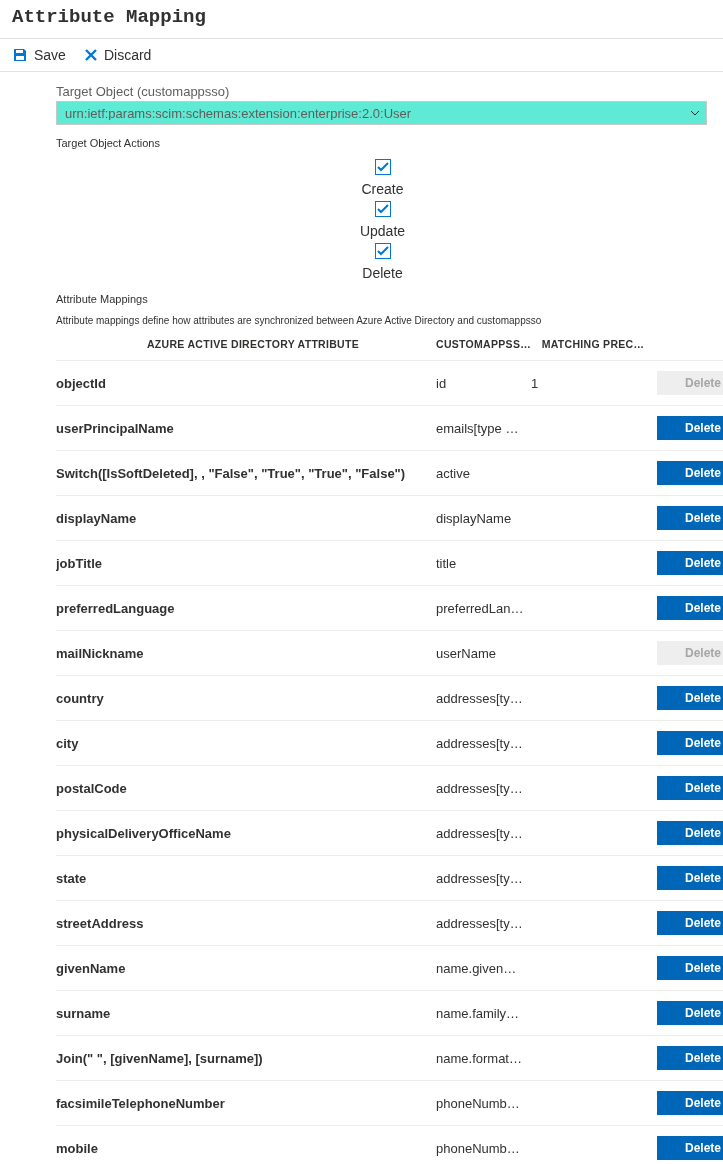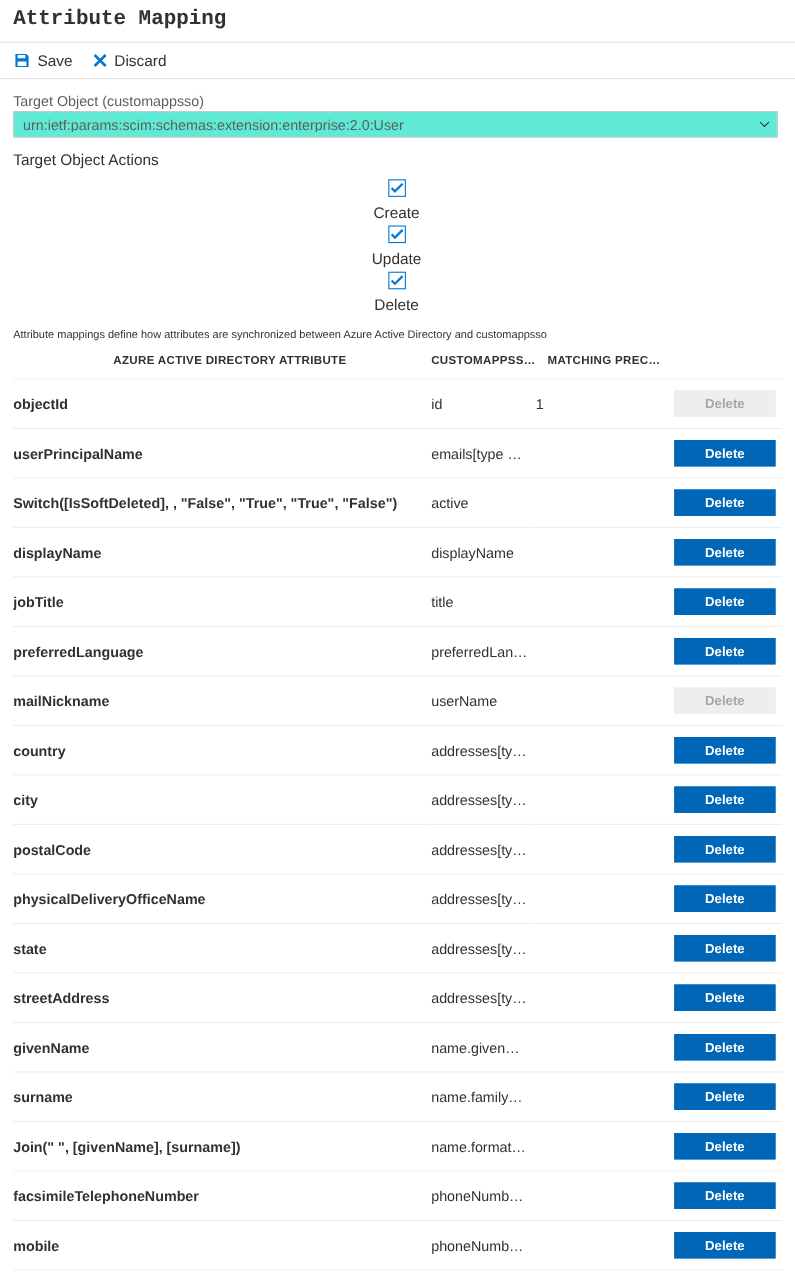--- a/index.html
+++ b/index.html
@@ -32,20 +32,21 @@
     display: flex;
     align-items: center;
     gap: 6px;
     cursor: pointer;
     font-size: 14px;
     color: #323130;
   }
   .toolbar-btn svg { flex: none; }
   .section {
     padding: 12px 16px 0 12px;
+    margin-left: 44px;
   }
   .field-label {
     color: #605e5c;
     font-size: 13px;
     margin-bottom: 2px;
   }
   .select-box {
     position: relative;
     width: 100%;
   }
@@ -61,21 +62,21 @@
     height: 24px;
   }
   .select-box .chev {
     position: absolute;
     right: 6px;
     top: 50%;
     transform: translateY(-50%);
     pointer-events: none;
   }
   .section-title {
-    font-size: 14px;
+    font-size: 11px;
     color: #323130;
     margin: 0 0 10px 0;
   }
   .checks {
     display: flex;
     flex-direction: column;
     gap: 4px;
     padding-left: 2px;
   }
   .check-row {
@@ -206,20 +207,21 @@
       <svg width="12" height="12" viewBox="0 0 12 12">
             <path fill="none" stroke="#0078d4" stroke-width="2" d="M1 6l3 3 7-7"></path>
           </svg>
     </span>
     <span>Delete</span>
       </div>
     </div>
 </div>
 
 <div class="section">
+  <p class="section-title">Attribute Mappings</p>
   <p class="desc">Attribute mappings define how attributes are synchronized between Azure Active Directory and customappsso</p>
   <table>
     <colgroup>
         <col class="c1">
         <col class="c2">
         <col class="c3">
         <col class="c4">
       </colgroup>
     <thead>
       <tr>

